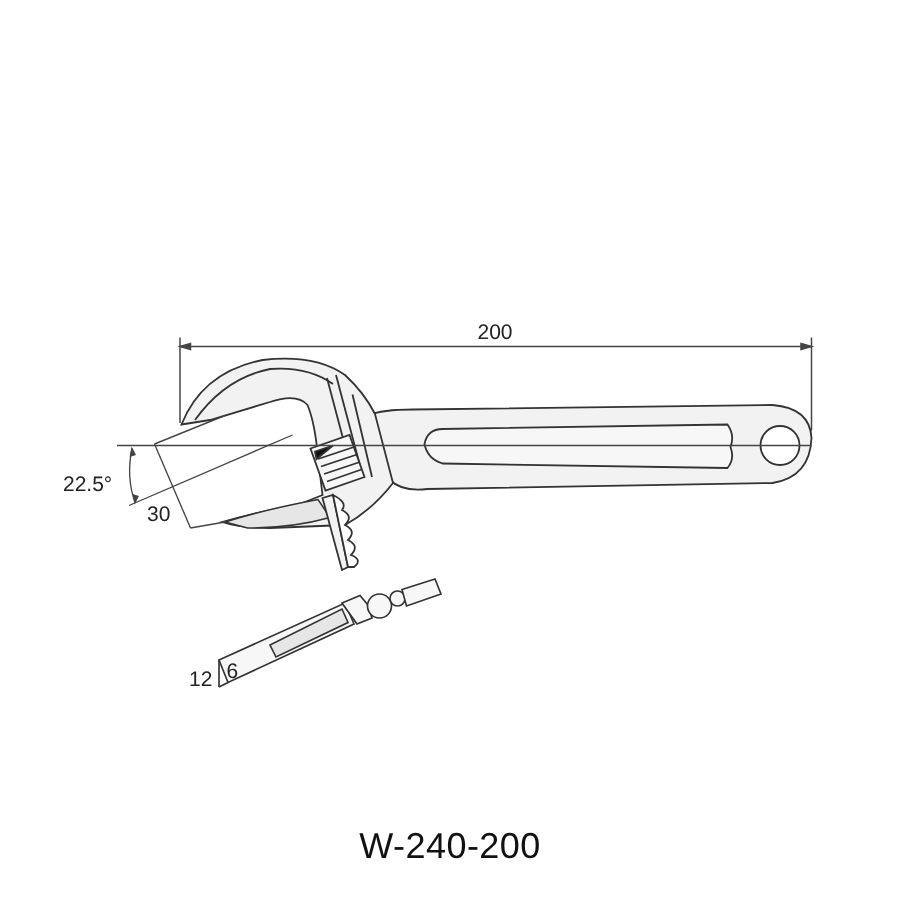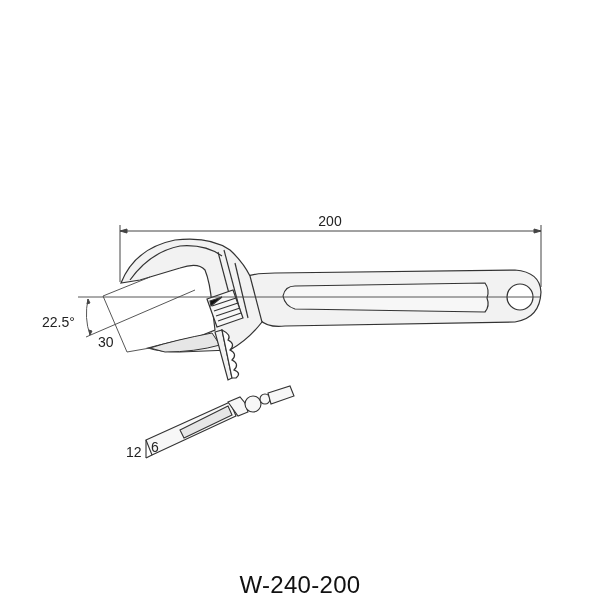--- a/index.html
+++ b/index.html
@@ -1,19 +1,19 @@
 <!DOCTYPE html>
 <html><head>
 <meta charset="utf-8">
 <style>
   html, body { margin: 0; padding: 0; background: #ffffff; }
   body { width: 600px; height: 600px; position: relative; overflow: hidden; font-family: "Liberation Sans", sans-serif; }
   svg { position: absolute; left: 0; top: 0; }
   .dim-text { font-family: "Liberation Sans", sans-serif; font-size: 14px; fill: #222; }
-  .title { position: absolute; left: 0; top: 551px; width: 600px; text-align: center; font-size: 24px; color: #111; letter-spacing: 0.3px; margin-top: 20px; }
+  .title { position: absolute; left: 0; top: 551px; width: 600px; text-align: center; font-size: 24px; color: #111; letter-spacing: 0.3px; }
 </style>
 </head>
 <body>
 
 <svg width="600" height="600" viewBox="0 0 600 600">
 
   <g stroke="#444" stroke-width="1" fill="none">
     <line x1="120" y1="225" x2="120" y2="282"></line>
     <line x1="541" y1="225" x2="541" y2="287"></line>
     <line x1="120" y1="231" x2="541" y2="231"></line>

